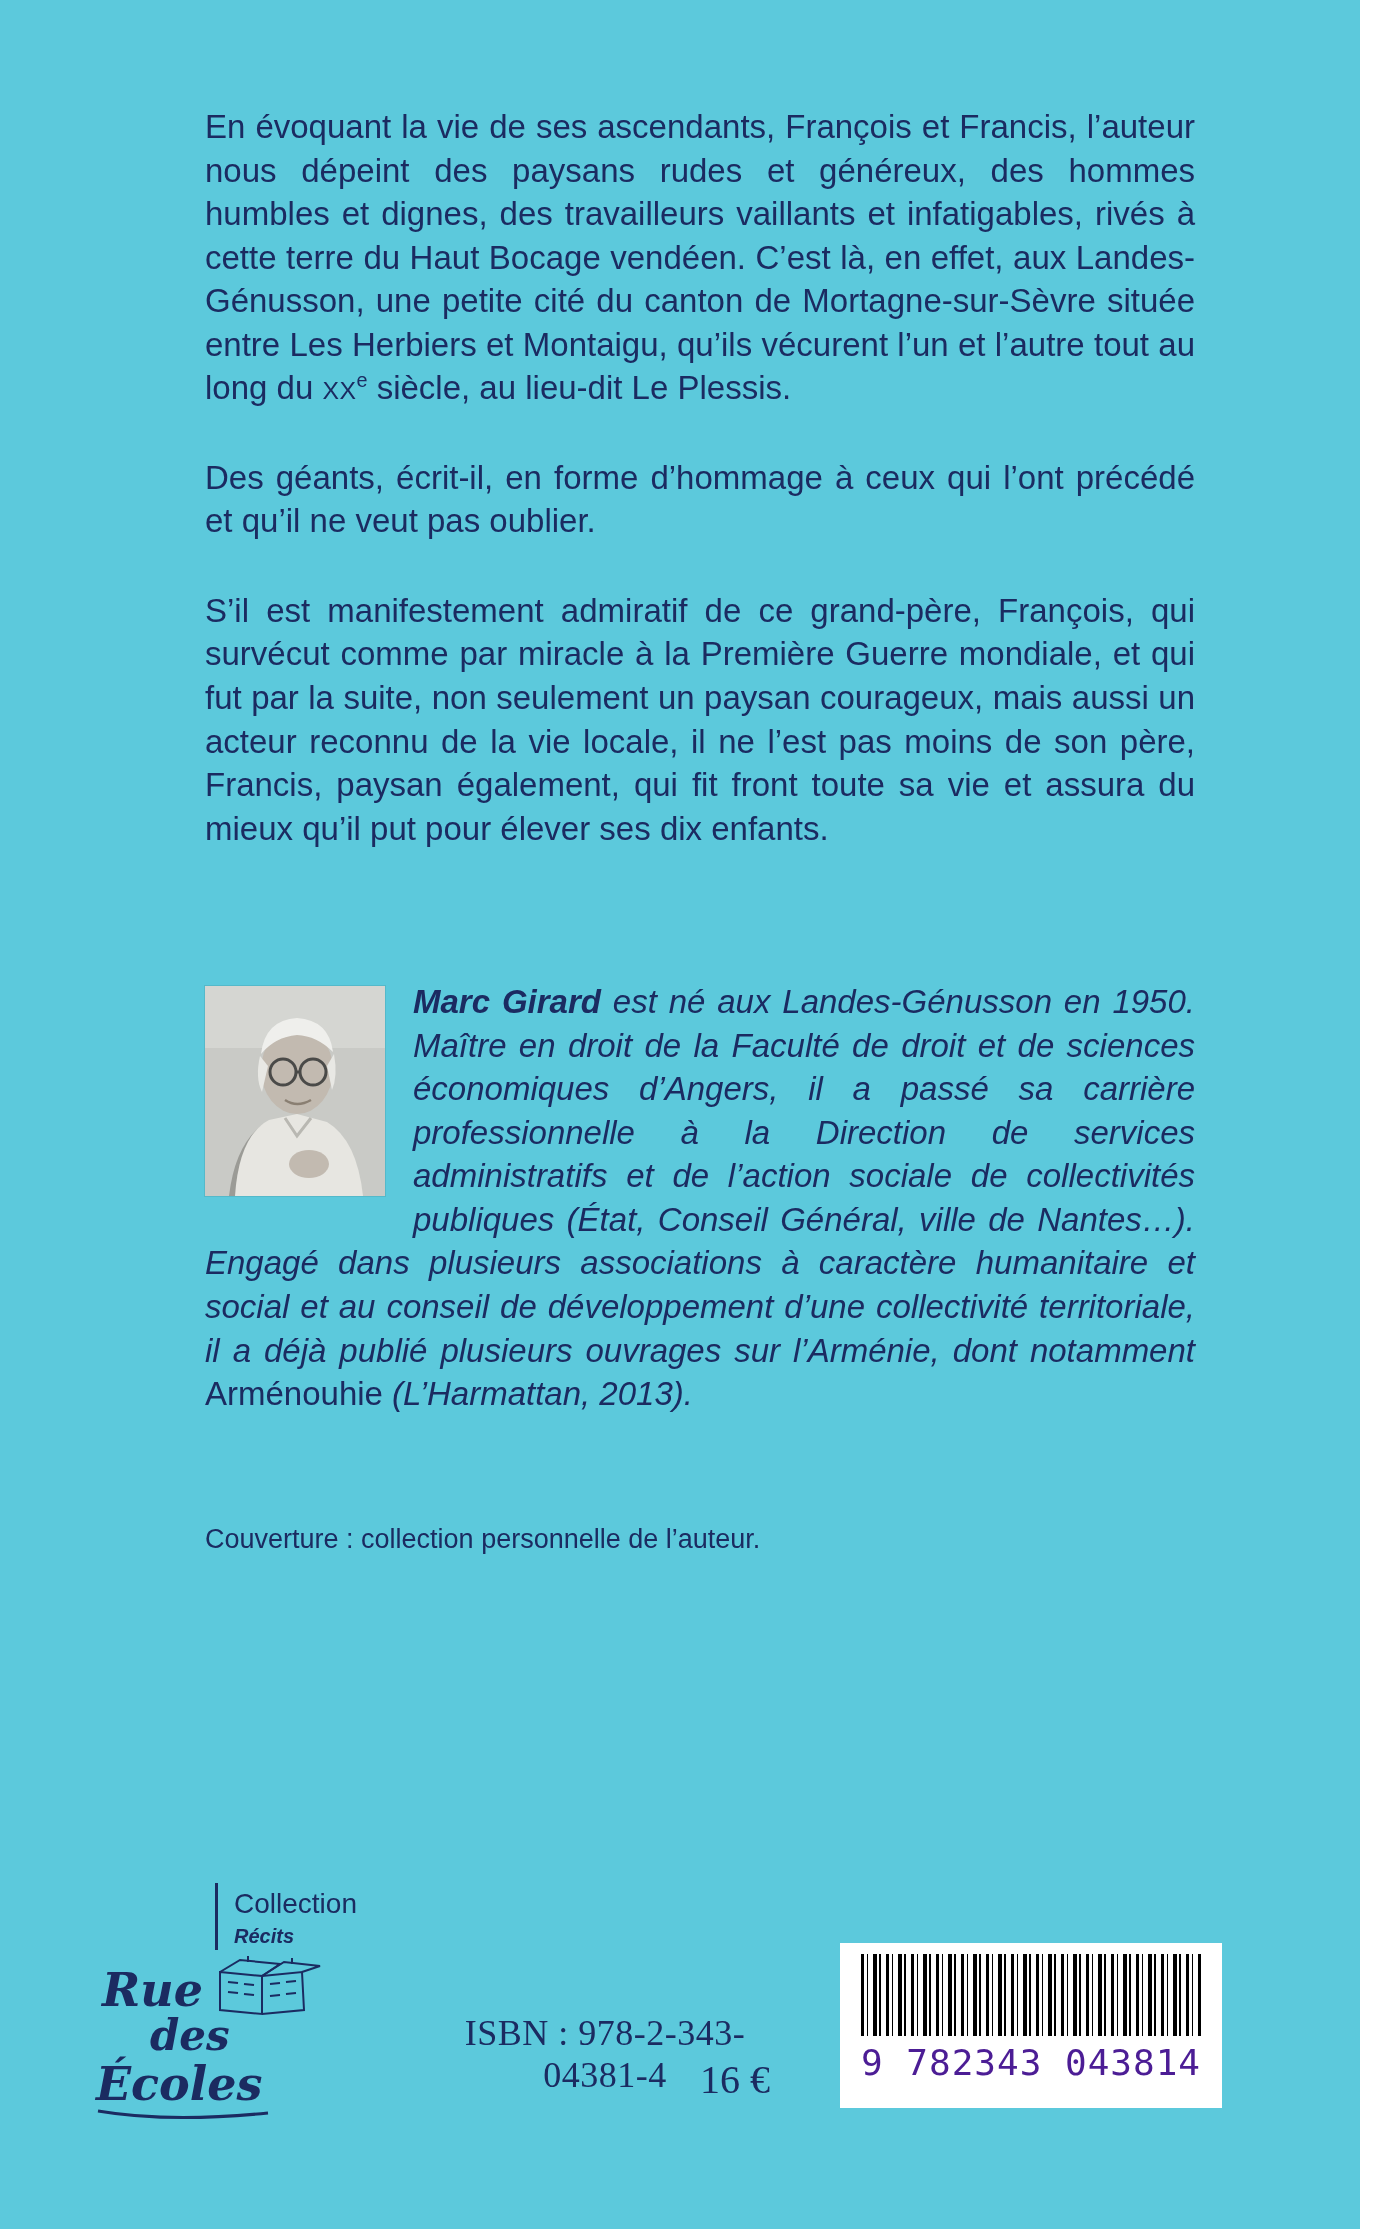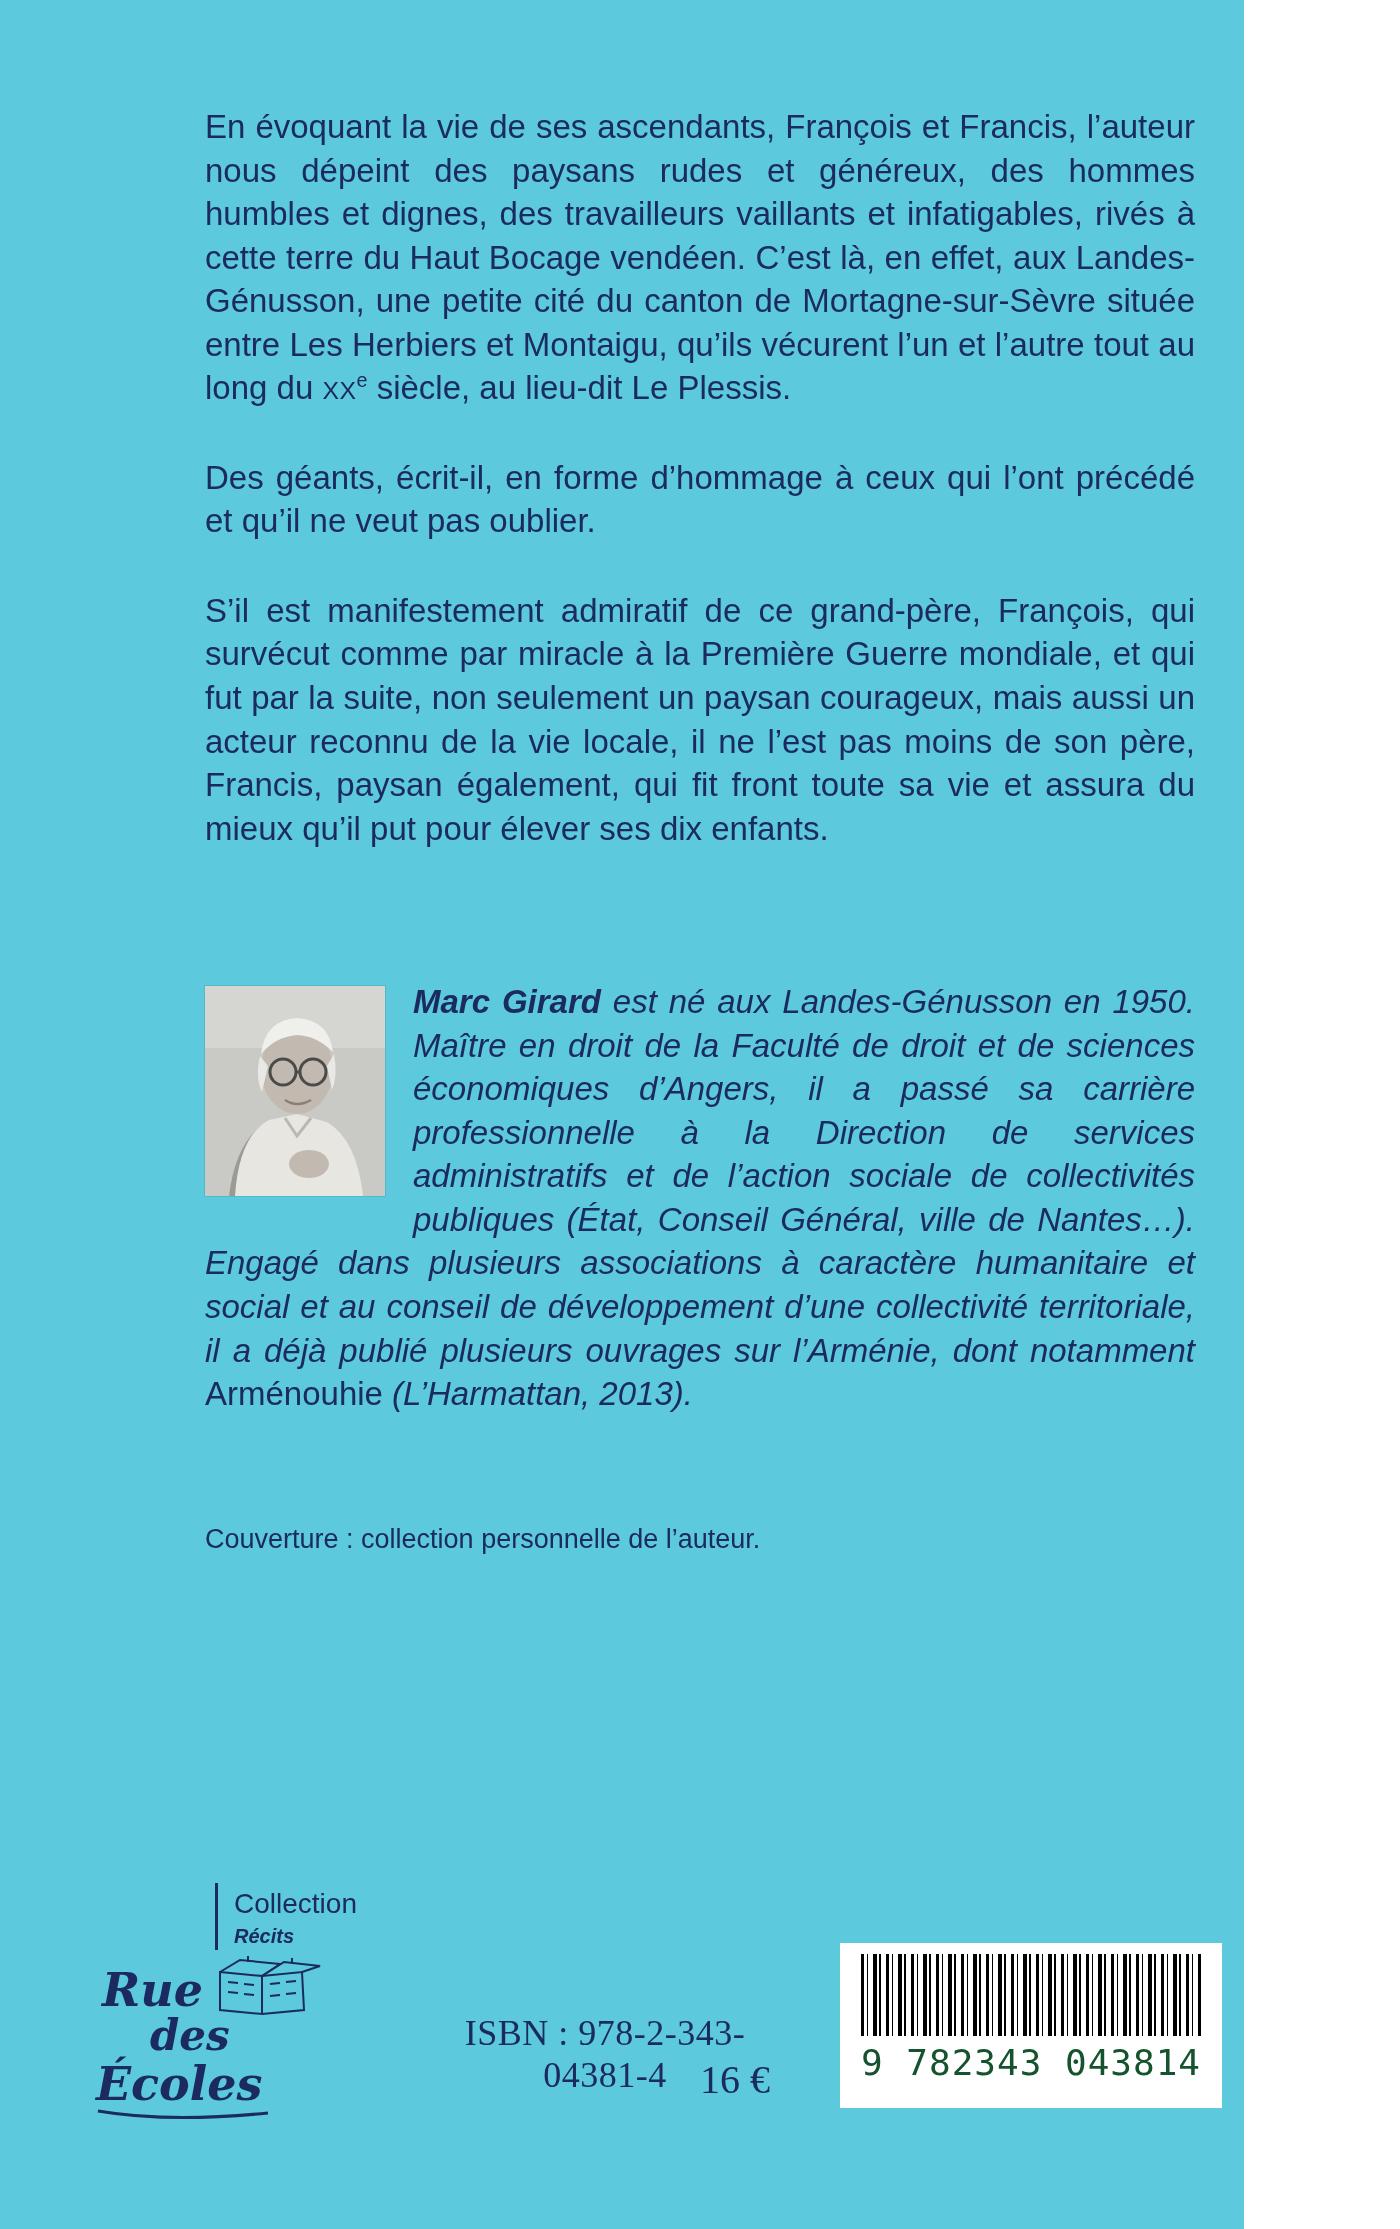--- a/index.html
+++ b/index.html
@@ -1,18 +1,18 @@
 <!DOCTYPE html>
 <html><head>
 <meta charset="utf-8">
 <style>
   html, body { margin: 0; padding: 0; }
   .page {
     position: relative;
-    width: 1244px;
+    width: 1360px;
     height: 2229px;
     background: #5cc9dc;
     color: #1b2b61;
     font-family: "Liberation Sans", sans-serif;
     overflow: hidden;
   }
   .content {
     position: absolute;
     top: 105px;
     left: 205px;
@@ -114,21 +114,21 @@
     height: 82px;
     background: repeating-linear-gradient(90deg,
       #000 0 3px, #fff 3px 6px,
       #000 6px 7px, #fff 7px 12px,
       #000 12px 16px, #fff 16px 18px,
       #000 18px 20px, #fff 20px 25px);
   }
   .barcode-number {
     font-family: "DejaVu Sans Mono", monospace;
     font-size: 36px;
-    color: #14532d;
+    color: #4c1d95;
     margin-top: 6px;
     letter-spacing: 1px;
     white-space: pre;
   }
 </style>
 </head>
 <body>
 
 <div class="page">
 

